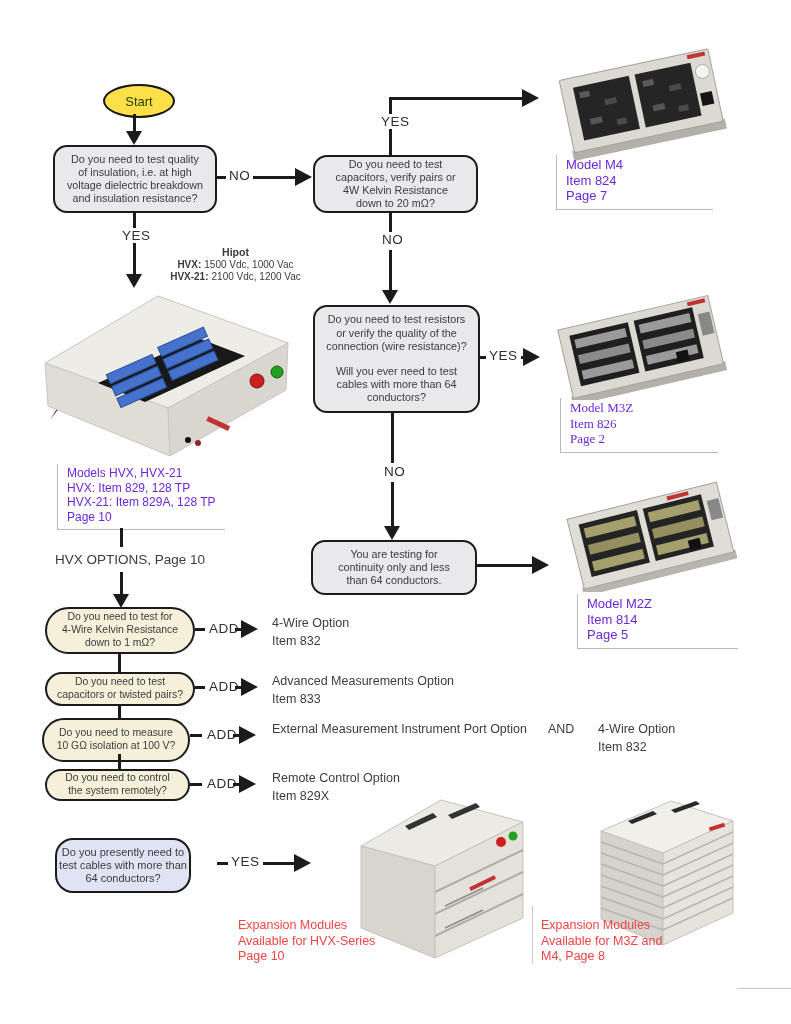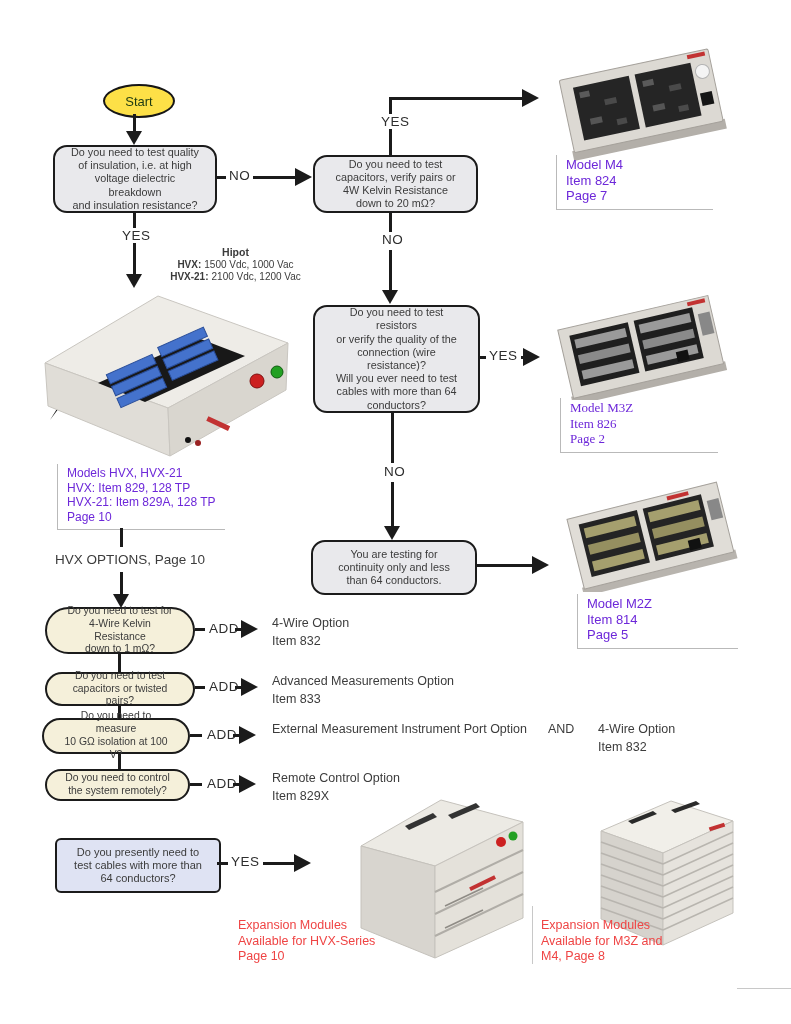--- a/index.html
+++ b/index.html
@@ -1,21 +1,21 @@
 <!DOCTYPE html>
 <html><head>
 <meta charset="utf-8">
 <style>
   html,body{margin:0;padding:0;background:#fff;}
   .page{position:relative;width:791px;height:1024px;background:#ffffff;
         font-family:"Liberation Sans",sans-serif;color:#3b3b3b;overflow:hidden;}
   
   .node{position:absolute;border:2.5px solid #1b1b1b;background:#e9e9ec;border-radius:14px;
         display:flex;flex-direction:column;justify-content:center;align-items:center;
-        text-align:center;font-size:10.8px;line-height:13.2px;color:#3b3b3b;box-sizing:border-box;padding:4px 16px;}
+        text-align:center;font-size:10.8px;line-height:13.2px;color:#3b3b3b;box-sizing:border-box;padding:4px 0;}
   .node span{display:block;}
   .pill{background:#f5f0da;border-radius:24px;font-size:10.4px;line-height:12.8px;}
   .blue{background:#dfe3f3;border-radius:18px;}
   .start{position:absolute;background:#fde047;border:2.5px solid #161616;border-radius:50%;
          display:flex;align-items:center;justify-content:center;font-size:13px;color:#1d3a12;}
   
   .vline{position:absolute;width:3px;background:#1b1b1b;}
   .hline{position:absolute;height:3px;background:#1b1b1b;}
   .arrR{position:absolute;width:0;height:0;border-left:17px solid #1b1b1b;
         border-top:9px solid transparent;border-bottom:9px solid transparent;}
@@ -240,21 +240,21 @@
   <div class="hline" style="left:195px;top:686px;width:10px;"></div>
   <div class="lbl" style="left:206px;top:679px;">ADD</div>
   <div class="hline" style="left:235px;top:686px;width:8px;"></div>
   <div class="arrR" style="left:241px;top:678px;"></div>
   <div class="opt-res" style="left:272px;top:673px;">
     <span>Advanced Measurements Option</span>
     <span>Item 833</span>
   </div>
   <div class="vline" style="left:118px;top:706px;height:12px;"></div>
 
-  <div class="node pill" style="left:42px;top:718px;width:148px;height:36px;">
+  <div class="node pill" style="left:42px;top:718px;width:148px;height:44px;">
     <span>Do you need to measure</span>
     <span>10 GΩ isolation at 100 V?</span>
   </div>
   <div class="hline" style="left:190px;top:734px;width:12px;"></div>
   <div class="lbl" style="left:204px;top:727px;">ADD</div>
   <div class="hline" style="left:233px;top:734px;width:8px;"></div>
   <div class="arrR" style="left:239px;top:726px;"></div>
   <div class="opt-res" style="left:272px;top:721px;">
     <span>External Measurement Instrument Port Option</span>
   </div>
@@ -273,21 +273,21 @@
   </div>
   <div class="hline" style="left:190px;top:783px;width:12px;"></div>
   <div class="lbl" style="left:204px;top:776px;">ADD</div>
   <div class="hline" style="left:233px;top:783px;width:8px;"></div>
   <div class="arrR" style="left:239px;top:775px;"></div>
   <div class="opt-res" style="left:272px;top:770px;">
     <span>Remote Control Option</span>
     <span>Item 829X</span>
   </div>
 
-  <div class="node blue" style="left:55px;top:838px;width:166px;height:55px;font-size:11px;border-radius:6px;">
+  <div class="node blue" style="left:55px;top:838px;width:136px;height:55px;font-size:11px;">
     <span>Do you presently need to</span>
     <span>test cables with more than</span>
     <span>64 conductors?</span>
   </div>
   <div class="hline" style="left:217px;top:862px;width:77px;"></div>
   <div class="lbl" style="left:228px;top:854px;">YES</div>
   <div class="arrR" style="left:294px;top:854px;"></div>
 
   <svg style="left:333px;top:788px;" width="200" height="175" viewBox="0 0 200 175">
     <polygon points="28,58 108,12 190,34 102,78" fill="#eceae4" stroke="#c5c2bc"></polygon>

